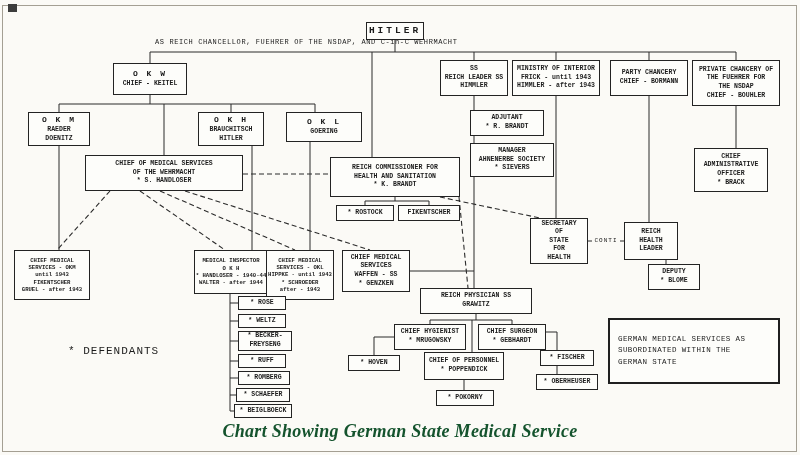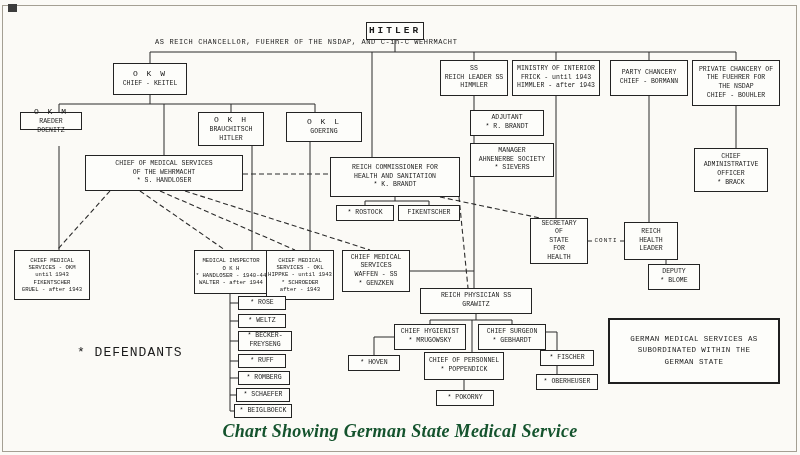--- a/index.html
+++ b/index.html
@@ -8,36 +8,36 @@
     background:#fbfaf6;color:#1b1b1b;
     font-family:"Liberation Mono","DejaVu Sans Mono",monospace;
   }
   .stage{position:absolute;left:0;top:0;width:800px;height:455px}
   .frame{position:absolute;left:2px;top:5px;right:3px;bottom:3px;border:1px solid #a49f93;z-index:0}
   .scan-mark{position:absolute;left:8px;top:4px;width:9px;height:8px;background:#3c3c3c;z-index:3}
   svg.wires{position:absolute;left:0;top:0;z-index:1}
   .node{
     position:absolute;z-index:2;background:#fdfdfa;border:1px solid #232323;
     display:flex;flex-direction:column;justify-content:center;align-items:center;
-    text-align:center;font-size:6.5px;line-height:1.32;padding:1px 2px;box-sizing:border-box;
+    text-align:center;font-size:6.5px;line-height:1.32;padding:1px 2px;box-sizing:border-box;font-weight:bold;
   }
   .node .ln{display:block;white-space:nowrap}
   .title-node{font-size:9.5px;font-weight:bold;letter-spacing:3px}
   .branch .ln:first-child{font-size:8px;letter-spacing:2px;margin-bottom:1px}
   .xs{font-size:5.6px}
   .subtitle{position:absolute;left:155px;top:38px;width:480px;text-align:left;
     font-size:7px;letter-spacing:.6px;z-index:2}
   .conti-label{position:absolute;left:592px;top:236px;width:28px;height:9px;z-index:2;
     background:#fbfaf6;text-align:center;font-size:6px;letter-spacing:1px;line-height:9px}
-  .legend{position:absolute;left:77px;top:345px;font-size:13px;letter-spacing:1px;z-index:2}
+  .legend{position:absolute;left:68px;top:345px;font-size:11px;letter-spacing:1px;z-index:2}
   .note-box{
     position:absolute;left:608px;top:318px;width:172px;height:66px;z-index:2;
     background:#fdfdfa;border:2px solid #1f1f1f;box-sizing:border-box;
     display:flex;flex-direction:column;justify-content:center;padding:4px 8px;
-    font-size:7.5px;line-height:1.55;text-align:center;letter-spacing:.4px;
+    font-size:7.5px;line-height:1.55;text-align:left;letter-spacing:.4px;
   }
   .note-box .ln{display:block;white-space:nowrap}
   .caption{
     position:absolute;left:0;top:421px;width:800px;text-align:center;z-index:2;
     font-family:"Liberation Serif","DejaVu Serif",serif;font-style:italic;font-weight:700;
     font-size:18px;letter-spacing:.3px;color:#14532d;
   }
 </style>
 </head>
 <body>
@@ -64,21 +64,21 @@
   <div class="node title-node" style="left:366px;top:22px;width:58px;height:18px">
       <span class="ln">HITLER</span>
     </div>
 
   <div class="subtitle">AS REICH CHANCELLOR, FUEHRER OF THE NSDAP, AND C-in-C WEHRMACHT</div>
 
   <div class="node branch" style="left:113px;top:63px;width:74px;height:32px">
       <span class="ln">O K W</span>
       <span class="ln">CHIEF - KEITEL</span>
     </div>
-  <div class="node branch" style="left:20px;top:112px;width:62px;height:18px">
+  <div class="node branch" style="left:28px;top:112px;width:62px;height:34px">
       <span class="ln">O K M</span>
       <span class="ln">RAEDER</span>
       <span class="ln">DOENITZ</span>
     </div>
   <div class="node branch" style="left:198px;top:112px;width:66px;height:34px">
       <span class="ln">O K H</span>
       <span class="ln">BRAUCHITSCH</span>
       <span class="ln">HITLER</span>
     </div>
   <div class="node branch" style="left:286px;top:112px;width:76px;height:30px">

